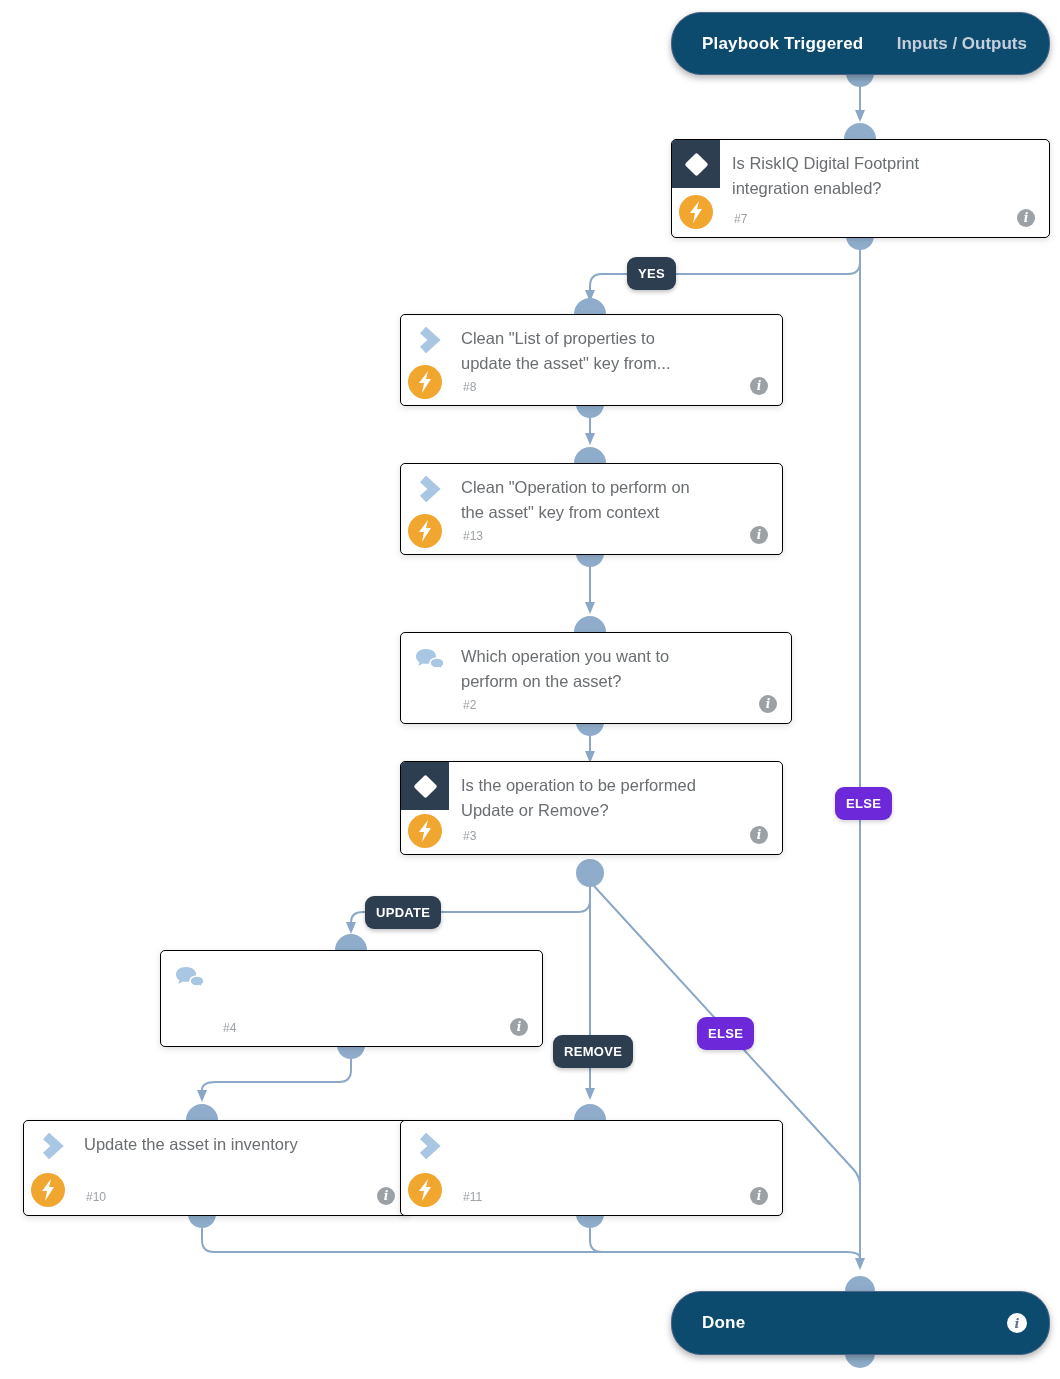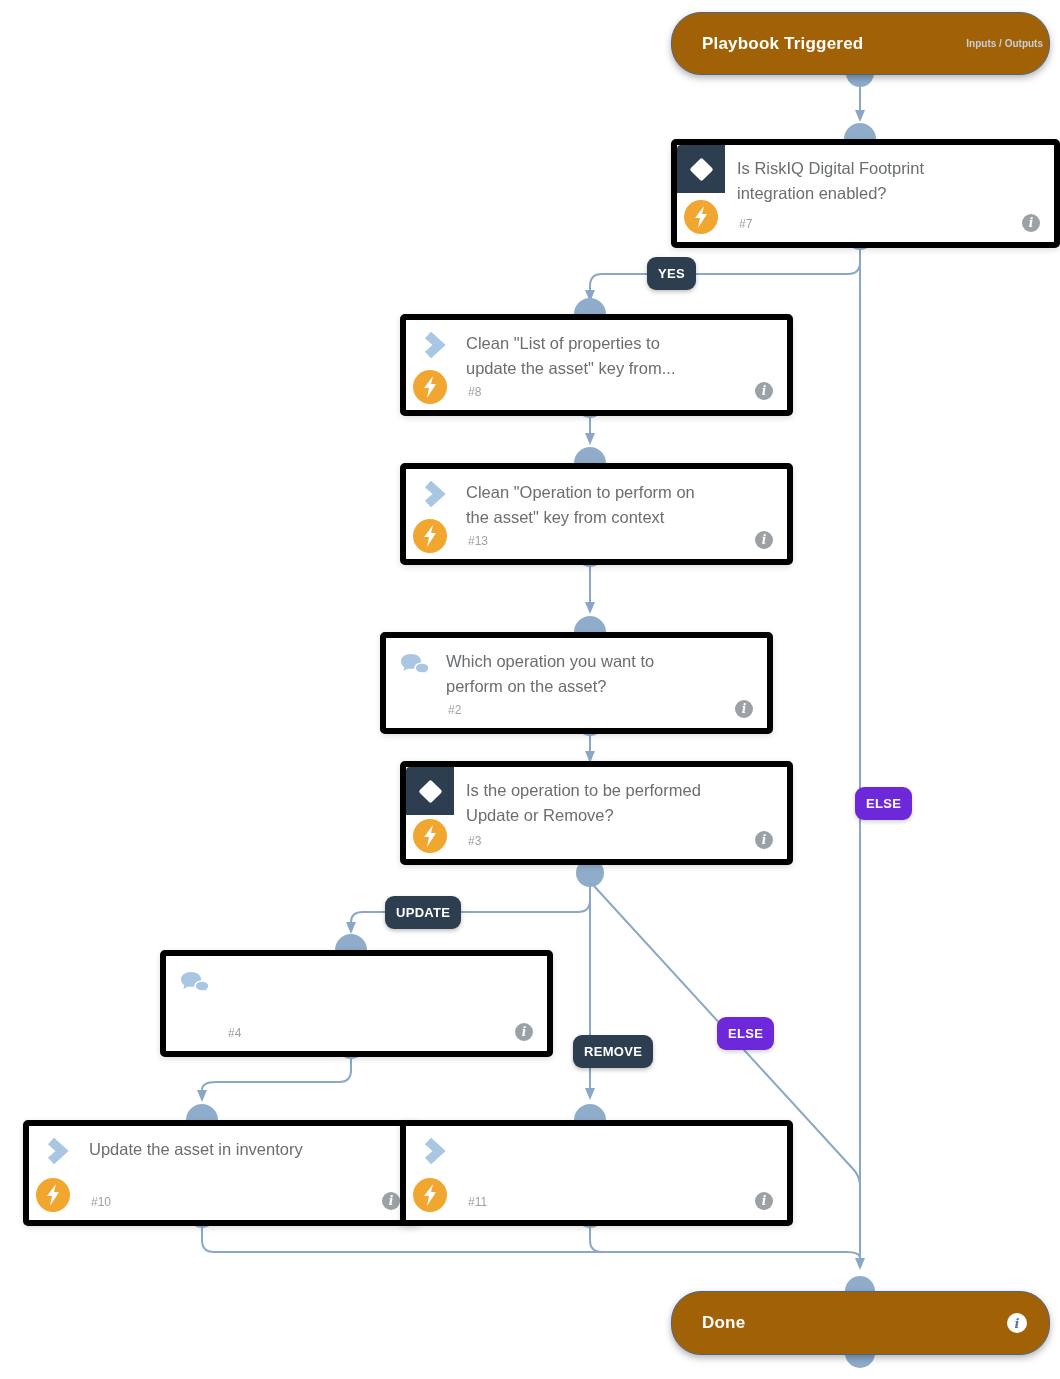--- a/index.html
+++ b/index.html
@@ -1,46 +1,46 @@
 <!DOCTYPE html>
 <html><head>
 <meta charset="utf-8">
 <style>
   html,body{margin:0;padding:0;background:#ffffff;}
   #canvas{position:relative;width:1060px;height:1379px;background:#ffffff;overflow:hidden;
           font-family:"Liberation Sans","DejaVu Sans",sans-serif;}
   svg.wires{position:absolute;left:0;top:0;z-index:0;}
 
   
-  .pill{position:absolute;height:61px;border-radius:30px;background:#a16207;border:1px solid #4c6587;
+  .pill{position:absolute;height:61px;border-radius:30px;background:#0c4a6e;border:1px solid #4c6587;
         box-shadow:0 3px 7px rgba(0,0,0,.30);z-index:2;display:flex;align-items:center;}
   .pill .pill-title{color:#ffffff;font-size:17px;font-weight:700;margin-left:30px;letter-spacing:.2px;}
-  .pill .pill-right{position:absolute;right:6px;font-size:10px;font-weight:700;color:#c5cedb;}
+  .pill .pill-right{position:absolute;right:22px;font-size:17px;font-weight:700;color:#c5cedb;}
 
   
-  .card{position:absolute;background:#ffffff;border:6px solid #000000;border-radius:5px;
+  .card{position:absolute;background:#ffffff;border:1px solid #000000;border-radius:5px;
         box-shadow:0 2px 6px rgba(0,0,0,.13);z-index:2;}
   .card .title{position:absolute;left:60px;top:11px;width:300px;font-size:16.5px;line-height:25px;color:#6a6e71;}
   .card .num{position:absolute;left:62px;bottom:11px;font-size:12px;color:#9ca1a5;}
   .cond-square{position:absolute;left:0;top:0;width:48px;height:48px;background:#2d3e50;
                border-radius:4px 0 0 0;display:flex;align-items:center;justify-content:center;}
   .diamond{width:17px;height:17px;background:#ffffff;transform:rotate(45deg);border-radius:2px;}
   .bolt-circle{position:absolute;left:7px;width:34px;height:34px;border-radius:50%;background:#f0a62f;
                display:flex;align-items:center;justify-content:center;}
   .type-glyph{position:absolute;left:16px;top:12px;}
   .info{position:absolute;right:14px;bottom:10px;width:18px;height:18px;border-radius:50%;background:#9ba1a5;
         display:flex;align-items:center;justify-content:center;}
   .info span{color:#ffffff;font-family:"DejaVu Serif",serif;font-weight:700;font-style:italic;font-size:12px;line-height:1;}
   .info.light{background:#ffffff;width:20px;height:20px;}
   .info.light span{color:#5d7699;font-size:13px;}
 
   
   .badge{position:absolute;height:33px;border-radius:9px;display:flex;align-items:center;justify-content:center;
          padding:0 11px;color:#ffffff;font-size:13px;font-weight:700;letter-spacing:.3px;z-index:3;
-         box-shadow:0 2px 4px rgba(0,0,0,.25);margin-left:20px;}
+         box-shadow:0 2px 4px rgba(0,0,0,.25);}
   .badge.dark{background:#2d3e50;}
   .badge.orange{background:#6d28d9;box-shadow:0 2px 4px rgba(0,0,0,.18);}
 </style>
 </head>
 <body>
 
 <div id="canvas">
 
   <svg class="wires" width="1060" height="1379">
     <g stroke="#8ba7c8" stroke-width="2" fill="none">
@@ -164,21 +164,21 @@
     <div class="title">
       <div>Clean "Operation to perform on</div>
         <div>the asset" key from context</div>
     </div>
     <div class="num">#13</div>
     <div class="info">
         <span>i</span>
       </div>
   </div>
 
-  <div class="card" style="left:380px;top:632px;width:381px;height:90px;">
+  <div class="card" style="left:400px;top:632px;width:381px;height:90px;padding-left:9px;">
     <div class="type-glyph" style="left:14px;top:15px;">
       <svg width="30" height="24" viewBox="0 0 30 24">
         <path d="M11,1 C5,1 1,4.2 1,8.4 c0,2.4 1.3,4.4 3.4,5.8 L3.4,18 8,15.4 c1,.2 2,.3 3,.3 6,0 10,-3.2 10,-7.3 C21,4.2 17,1 11,1 z" fill="#a9c6e2"></path>
         <path d="M22,10 c-3.9,0 -7,2.2 -7,5 0,2.8 3.1,5 7,5 .8,0 1.6,-.1 2.3,-.3 L28,21.5 27,18.7 c1.2,-.9 2,-2.2 2,-3.7 0,-2.8 -3.1,-5 -7,-5 z" fill="#a9c6e2" stroke="#ffffff" stroke-width="1.6"></path>
       </svg>
     </div>
     <div class="title">
       <div>Which operation you want to</div>
         <div>perform on the asset?</div>
     </div>

